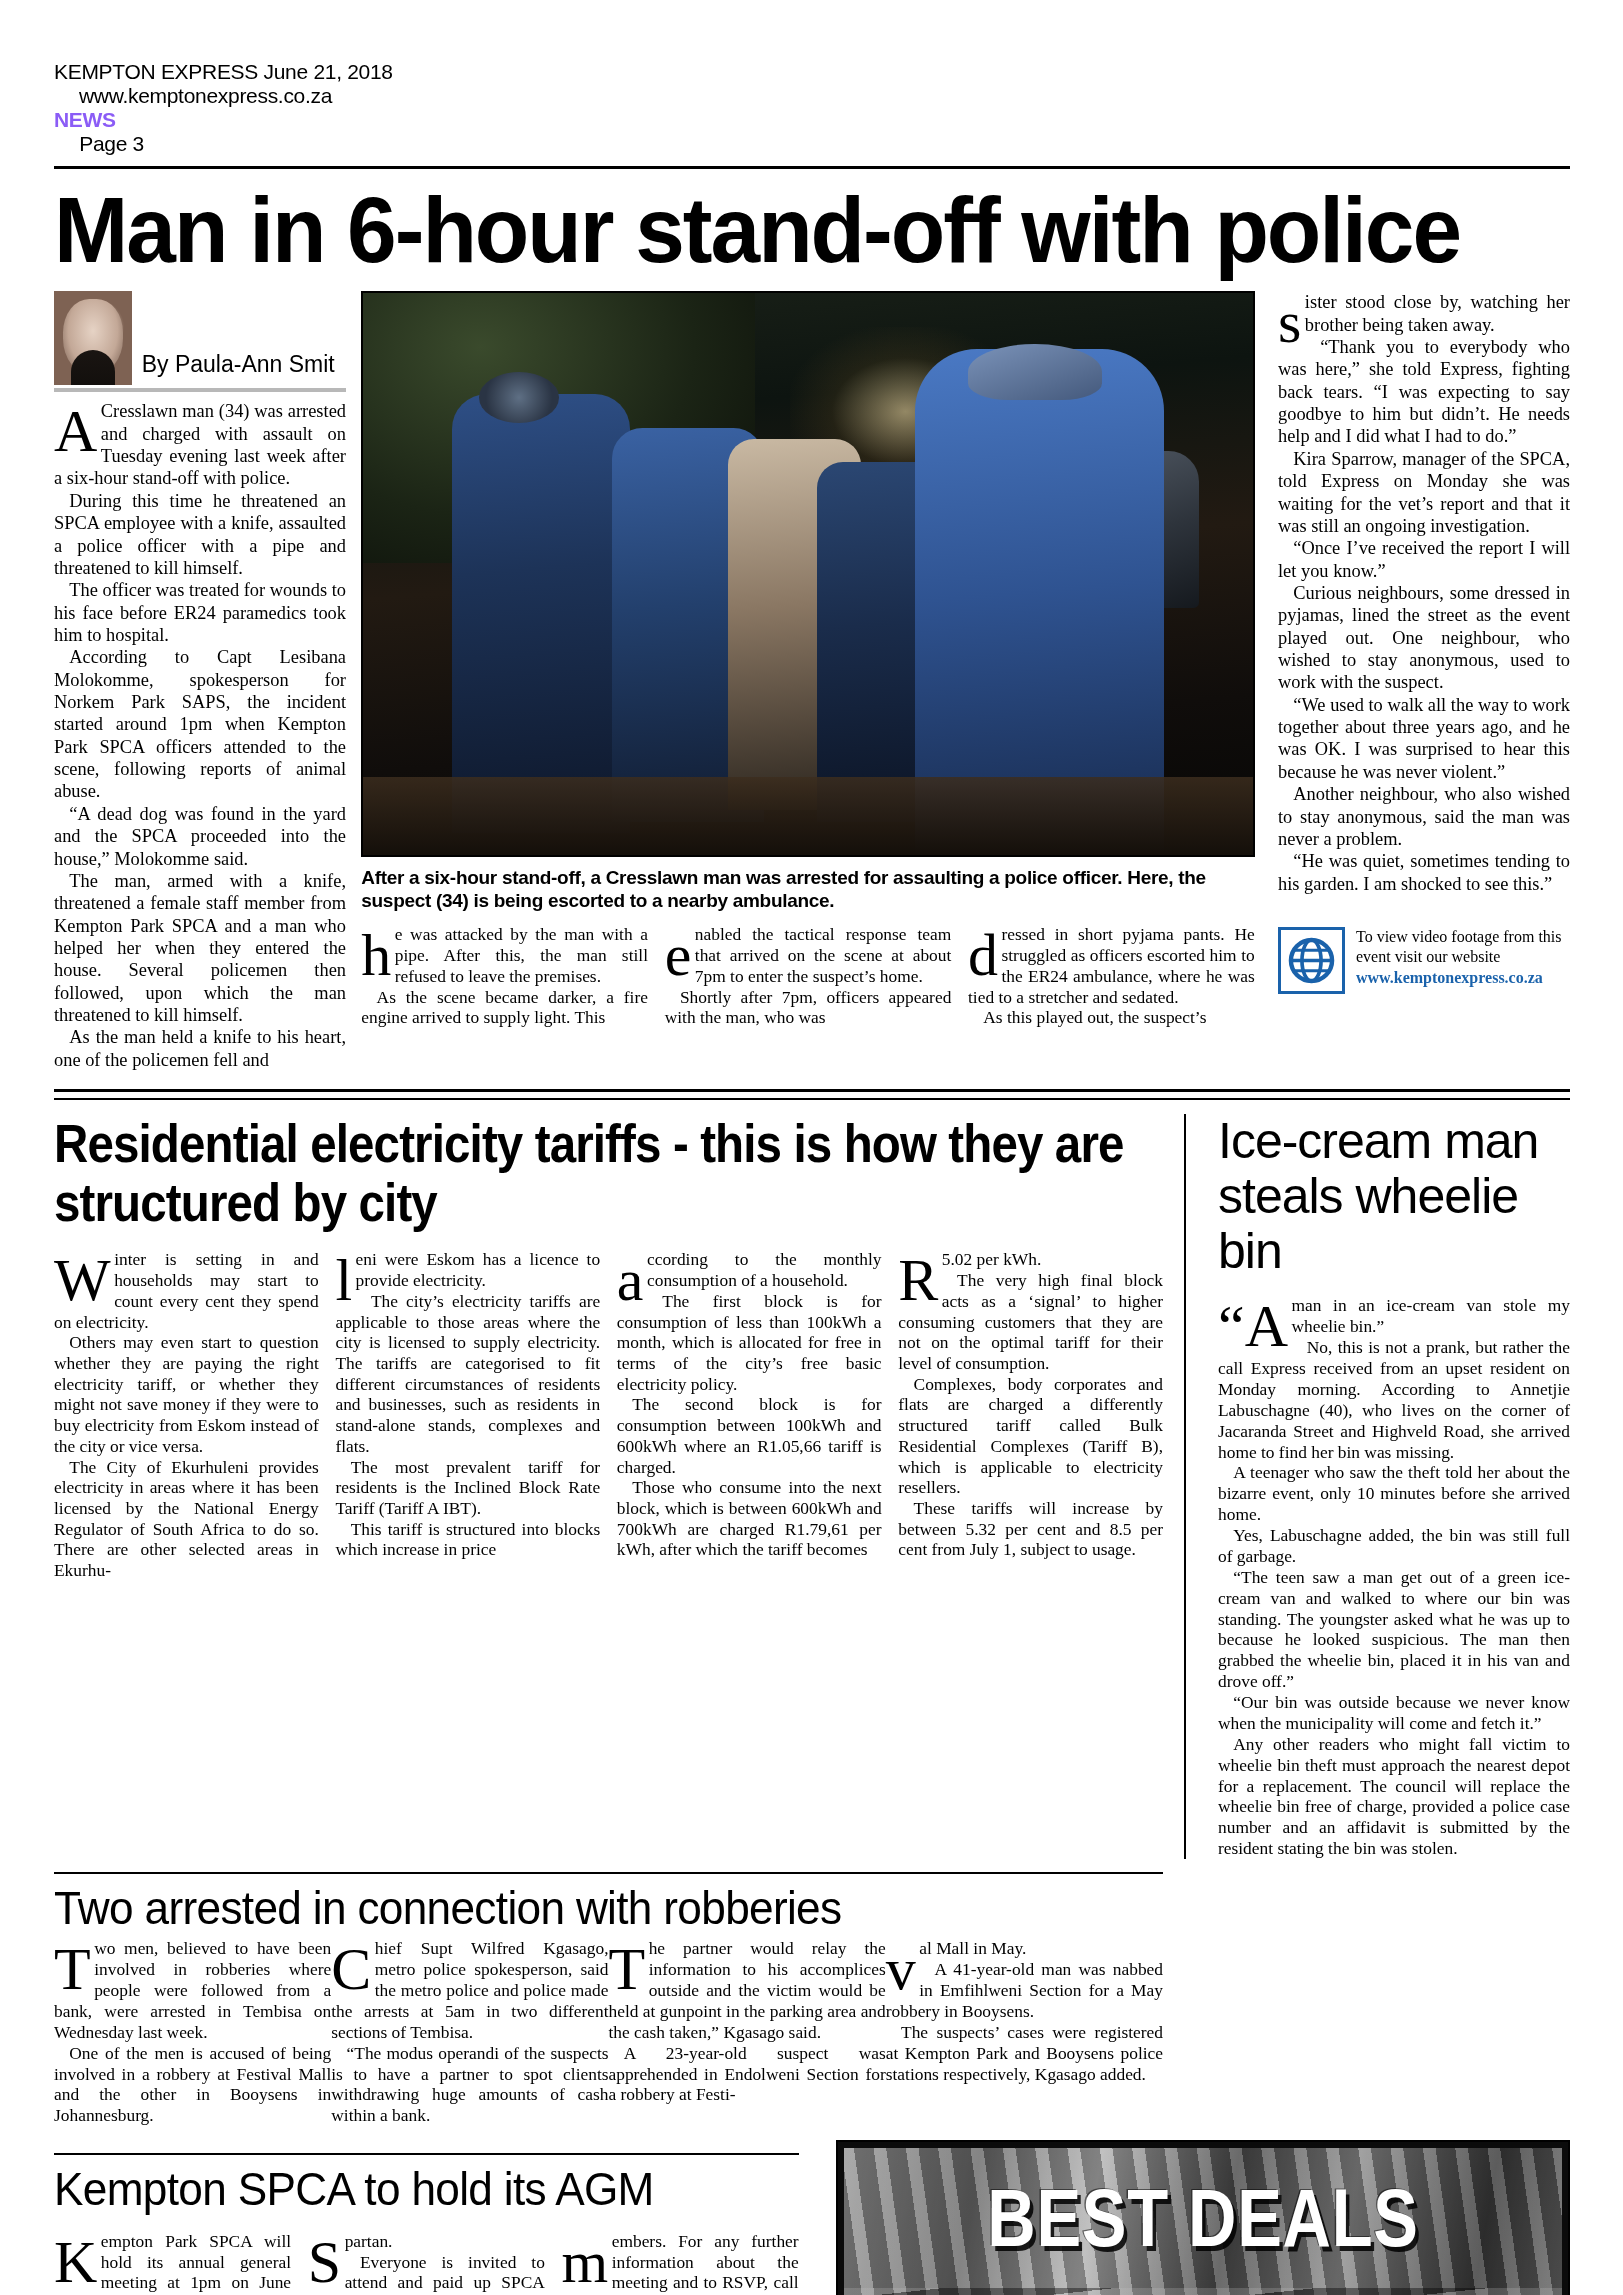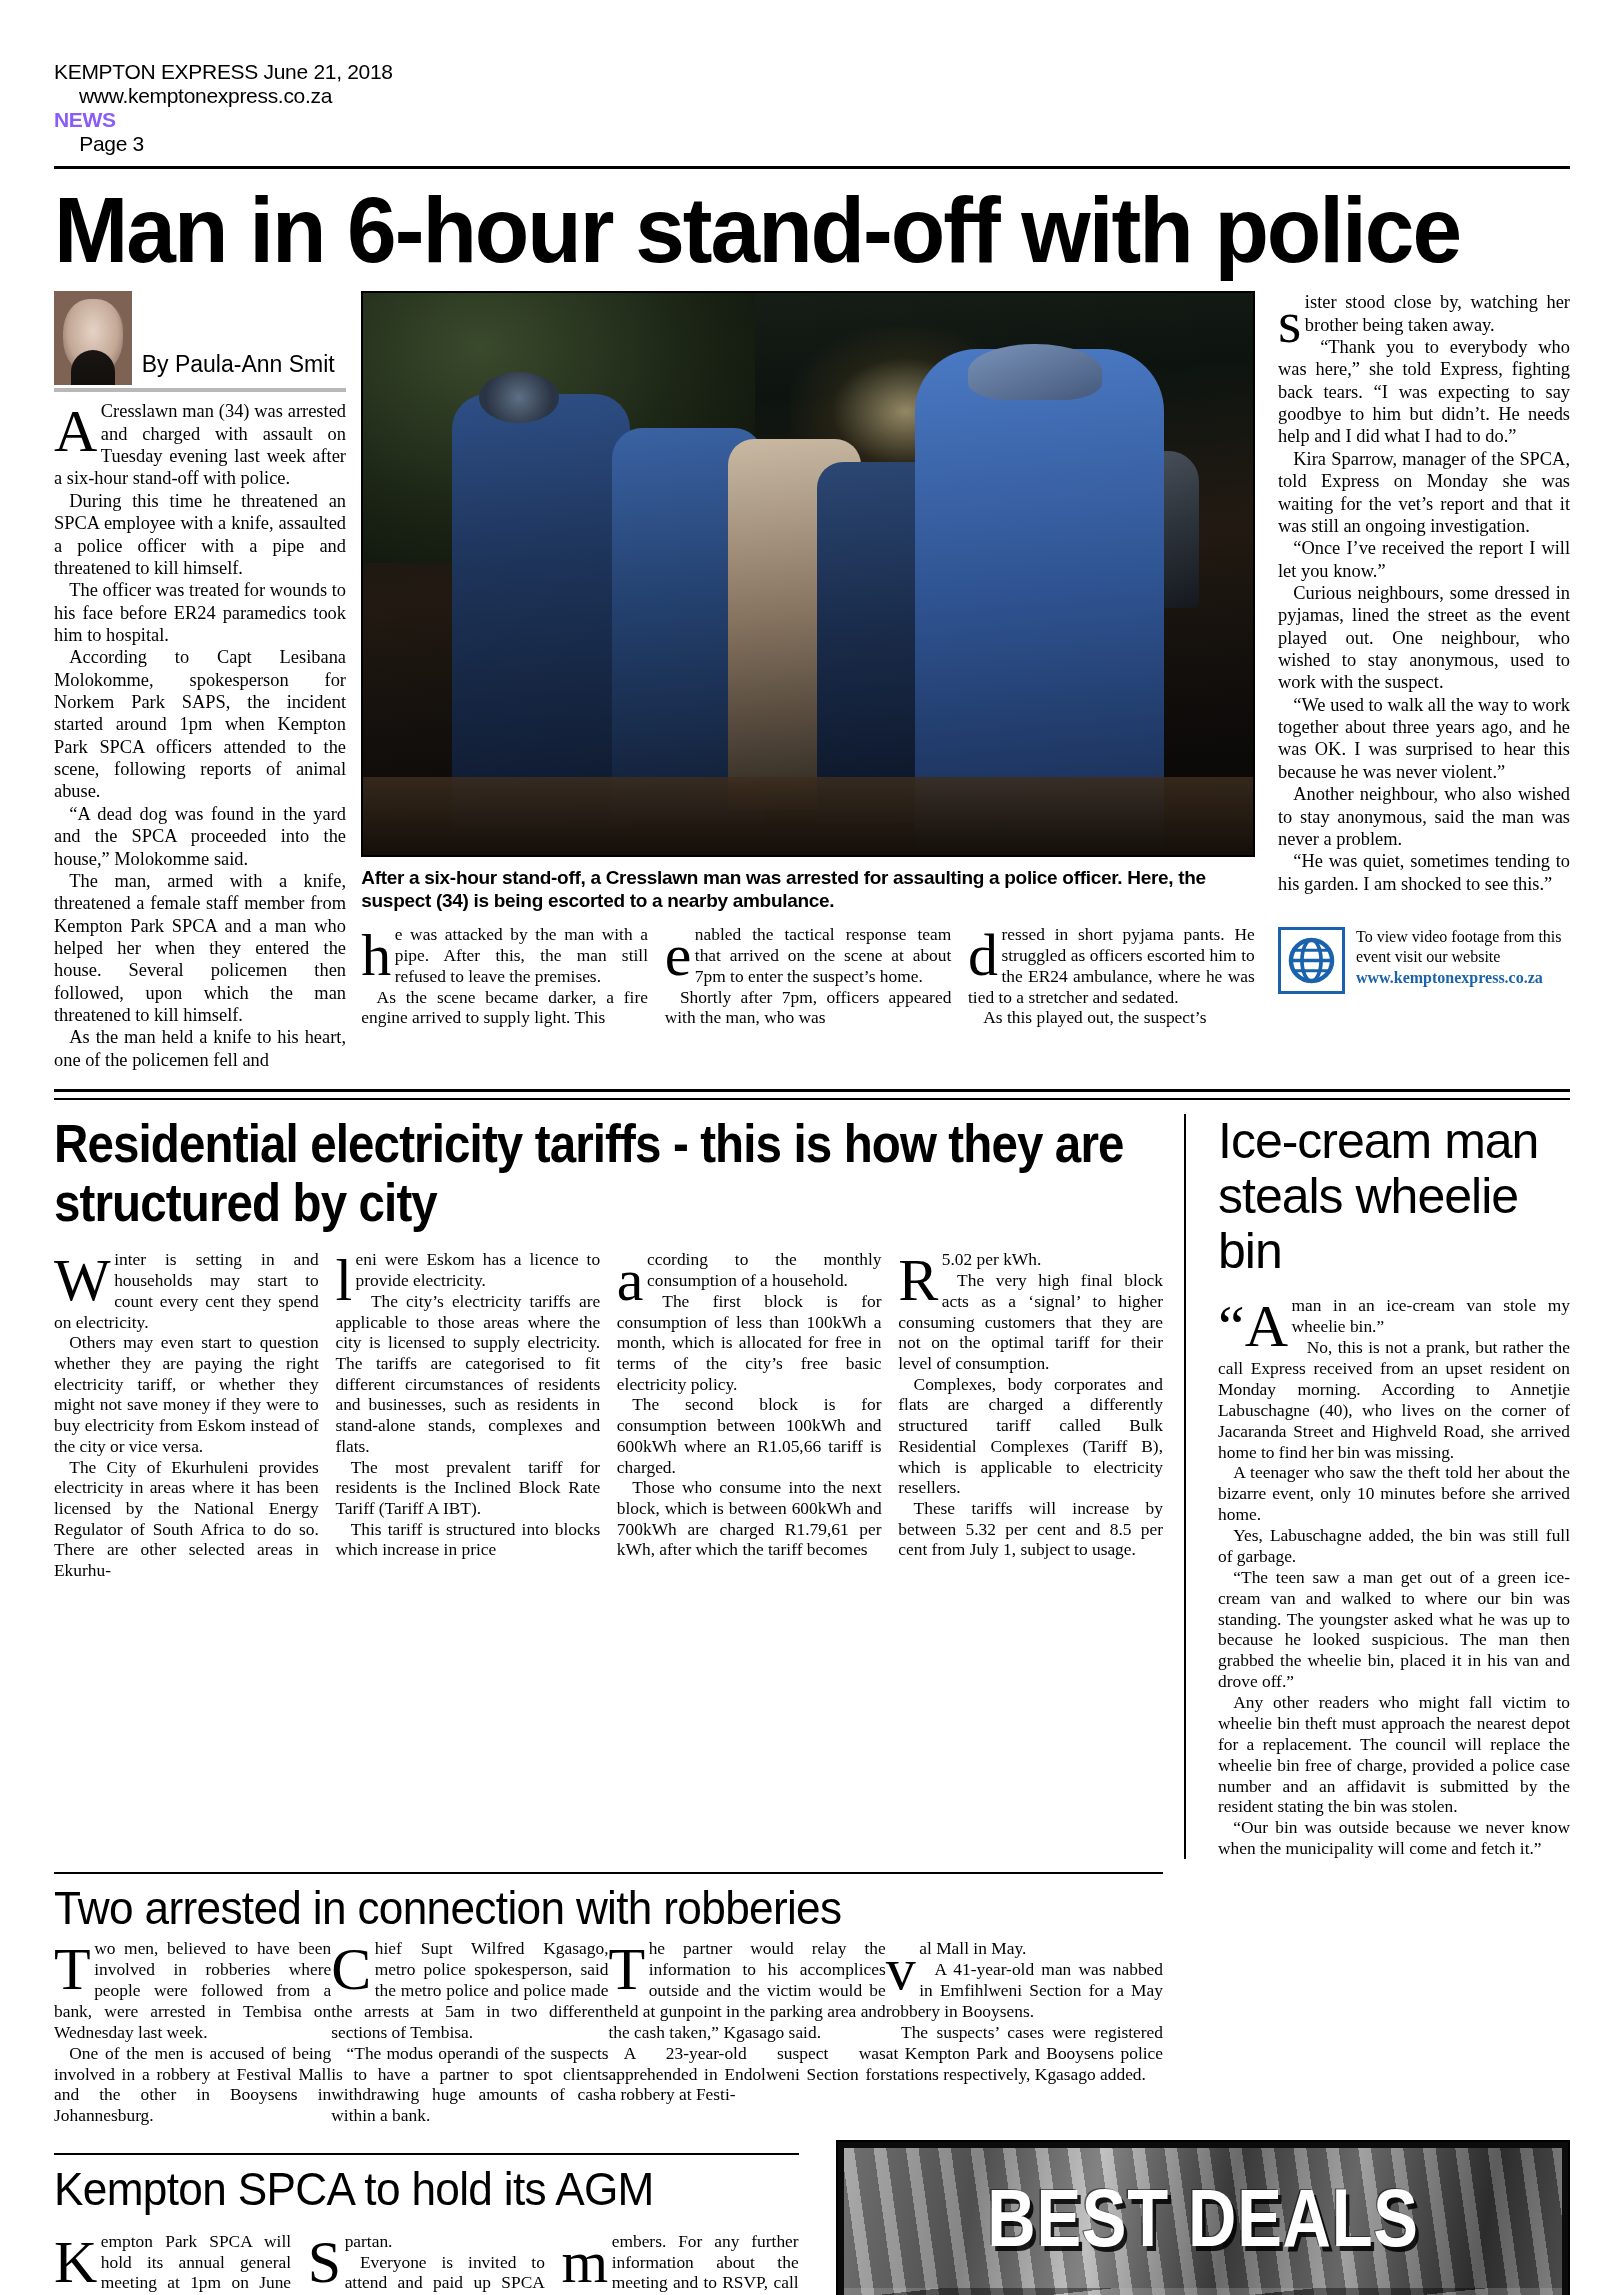--- a/index.html
+++ b/index.html
@@ -359,22 +359,22 @@
     </div>
 
     <div class="tariff-right">
       <div class="hl-light">Ice-cream man steals wheelie bin</div>
       <div class="body-col">
         <p class="first">“A man in an ice-cream van stole my wheelie bin.”</p>
         <p>No, this is not a prank, but rather the call Express received from an upset resident on Monday morning. According to Annetjie Labuschagne (40), who lives on the corner of Jacaranda Street and Highveld Road, she arrived home to find her bin was missing.</p>
         <p>A teenager who saw the theft told her about the bizarre event, only 10 minutes before she arrived home.</p>
         <p>Yes, Labuschagne added, the bin was still full of garbage.</p>
         <p>“The teen saw a man get out of a green ice-cream van and walked to where our bin was standing. The youngster asked what he was up to because he looked suspicious. The man then grabbed the wheelie bin, placed it in his van and drove off.”</p>
+        <p>“Our bin was outside because we never know when the municipality will come and fetch it.”</p>
         <p>Any other readers who might fall victim to wheelie bin theft must approach the nearest depot for a replacement. The council will replace the wheelie bin free of charge, provided a police case number and an affidavit is submitted by the resident stating the bin was stolen.</p>
-        <p>“Our bin was outside because we never know when the municipality will come and fetch it.”</p>
       </div>
     </div>
   </div>
 
   <div style="display:flex;">
     <div style="flex:1; padding-right:21px;">
       <div class="rule-thin"></div>
       <div style="height:9.7px"></div>
       <div class="hl-light-big">Two arrested in connection with robberies</div>
       <div class="cols4b">

